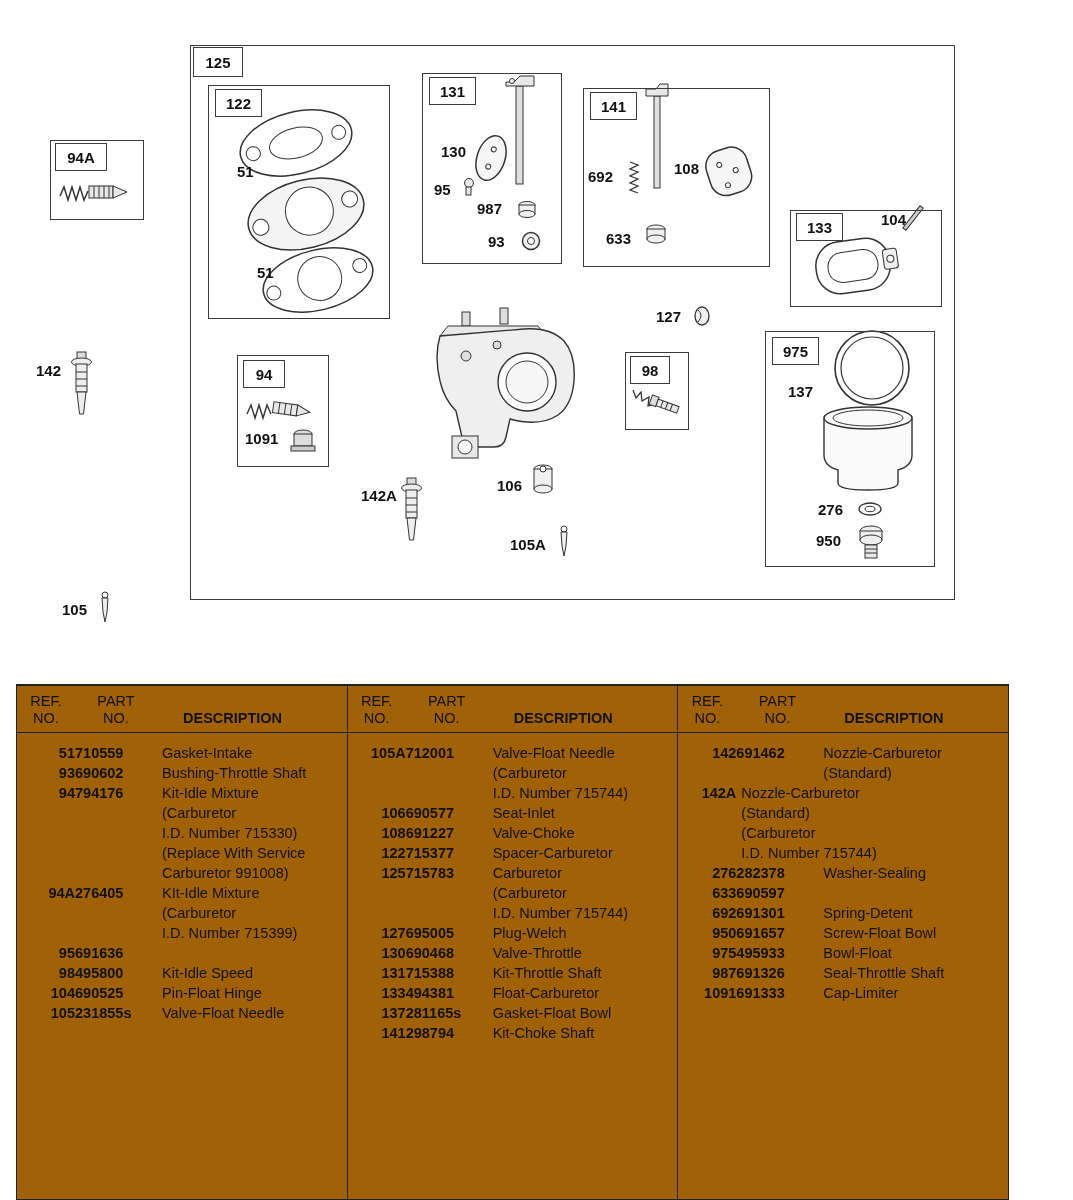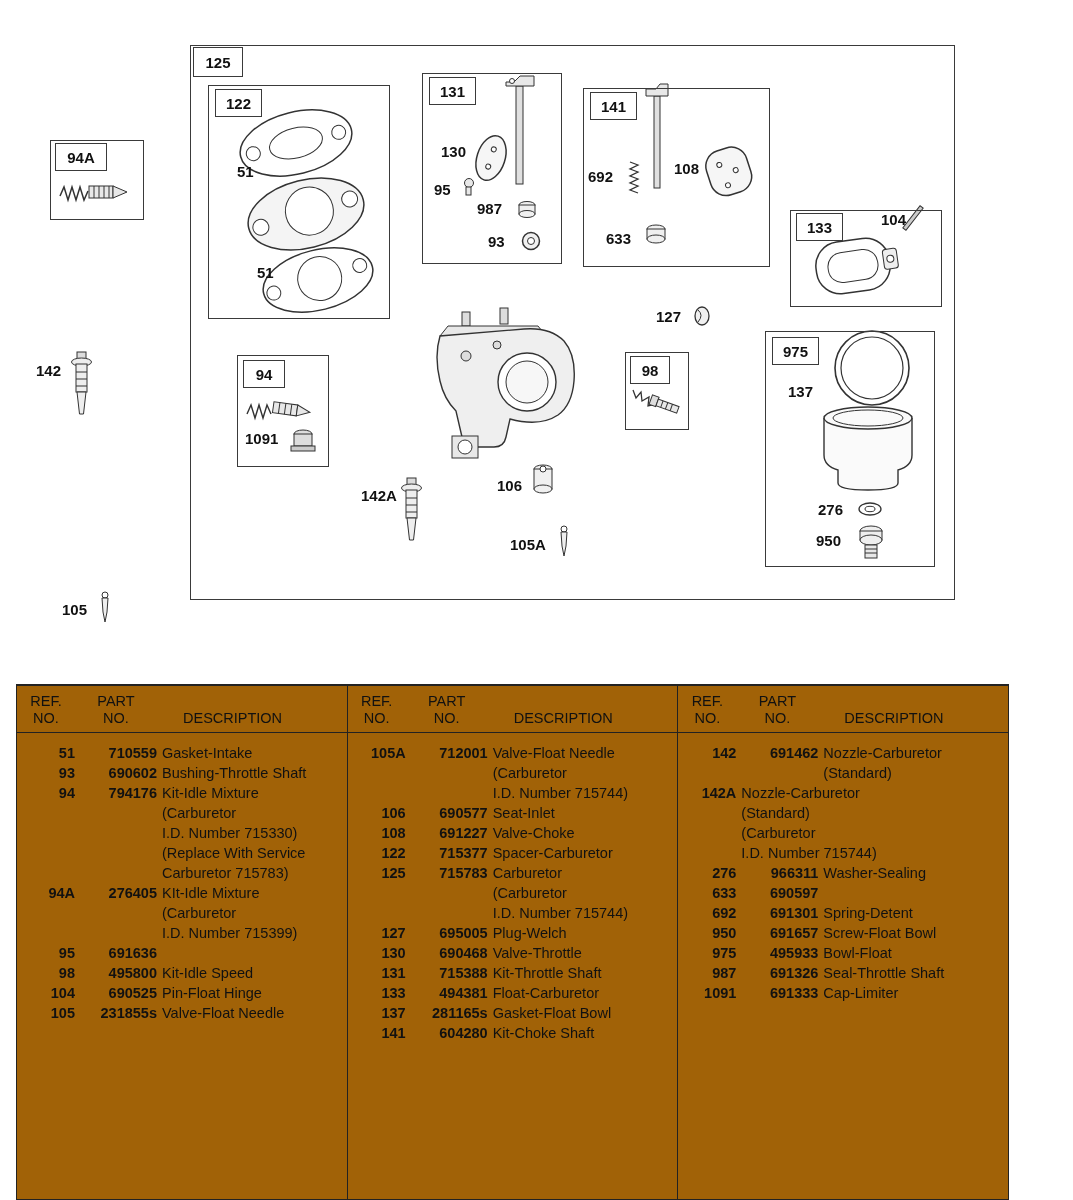--- a/index.html
+++ b/index.html
@@ -10,25 +10,25 @@
   .box{position:absolute;border:1.5px solid #3a3a3a;background:transparent;}
   .label-box{position:absolute;border:1.5px solid #3a3a3a;background:#fff;display:flex;align-items:center;justify-content:center;font-weight:700;font-size:15px;z-index:3;}
   .callout{position:absolute;font-weight:700;font-size:15px;color:#111;z-index:3;white-space:nowrap;}
   
   .parts-table{position:absolute;left:16px;top:684px;width:991px;height:513px;border:1px solid #222;border-top:2px solid #222;border-bottom:2px solid #222;display:flex;background:#a16207;}
   .t-col{flex:1;display:flex;flex-direction:column;min-width:0;}
   .t-col + .t-col{border-left:1px solid #222;}
   .t-head{display:flex;align-items:flex-end;padding:7px 0 5px 0;border-bottom:1.5px solid #222;font-size:14.5px;}
   .h-ref{width:58px;text-align:center;line-height:17px;}
   .h-part{width:82px;text-align:center;line-height:17px;}
-  .h-desc{flex:1;padding-left:26px;line-height:17px;}
+  .h-desc{flex:1;padding-left:26px;line-height:17px;font-weight:bold;}
   .t-body{padding-top:10px;}
   .t-row{display:flex;font-size:14.5px;line-height:20px;}
   .c-ref{width:58px;text-align:right;font-weight:700;}
-  .c-part{width:82px;text-align:right;font-weight:700;}
+  .c-part{width:82px;text-align:left;font-weight:700;}
   .c-desc{flex:1;padding-left:5px;}
 </style>
 </head>
 <body>
 
 <div id="diagram">
 
   <svg width="1073" height="660" viewBox="0 0 1073 660">
     <defs>
       <g id="nozzle">
@@ -288,21 +288,21 @@
         </div>
 
         <div class="t-row">
           <div class="c-ref">94</div>
           <div class="c-part">794176</div>
           <div class="c-desc">
             <div>Kit-Idle Mixture</div>
             <div>(Carburetor</div>
             <div>I.D. Number 715330)</div>
             <div>(Replace With Service</div>
-            <div>Carburetor 715783)</div>
+            <div>Carburetor 991008)</div>
           </div>
         </div>
 
         <div class="t-row">
           <div class="c-ref">94A</div>
           <div class="c-part">276405</div>
           <div class="c-desc">
             <div>KIt-Idle Mixture</div>
             <div>(Carburetor</div>
             <div>I.D. Number 715399)</div>
@@ -433,21 +433,21 @@
         <div class="t-row">
           <div class="c-ref">137</div>
           <div class="c-part">281165s</div>
           <div class="c-desc">
             <div>Gasket-Float Bowl</div>
           </div>
         </div>
 
         <div class="t-row">
           <div class="c-ref">141</div>
-          <div class="c-part">604280</div>
+          <div class="c-part">298794</div>
           <div class="c-desc">
             <div>Kit-Choke Shaft</div>
           </div>
         </div>
       </div>
   </div>
 
   <div class="t-col">
     <div class="t-head">
       <div class="h-ref">
@@ -476,21 +476,21 @@
           <div class="c-desc">
             <div>Nozzle-Carburetor</div>
             <div>(Standard)</div>
             <div>(Carburetor</div>
             <div>I.D. Number 715744)</div>
           </div>
         </div>
 
         <div class="t-row">
           <div class="c-ref">276</div>
-          <div class="c-part">966311</div>
+          <div class="c-part">282378</div>
           <div class="c-desc">
             <div>Washer-Sealing</div>
           </div>
         </div>
 
         <div class="t-row">
           <div class="c-ref">633</div>
           <div class="c-part">690597</div>
         </div>
 

